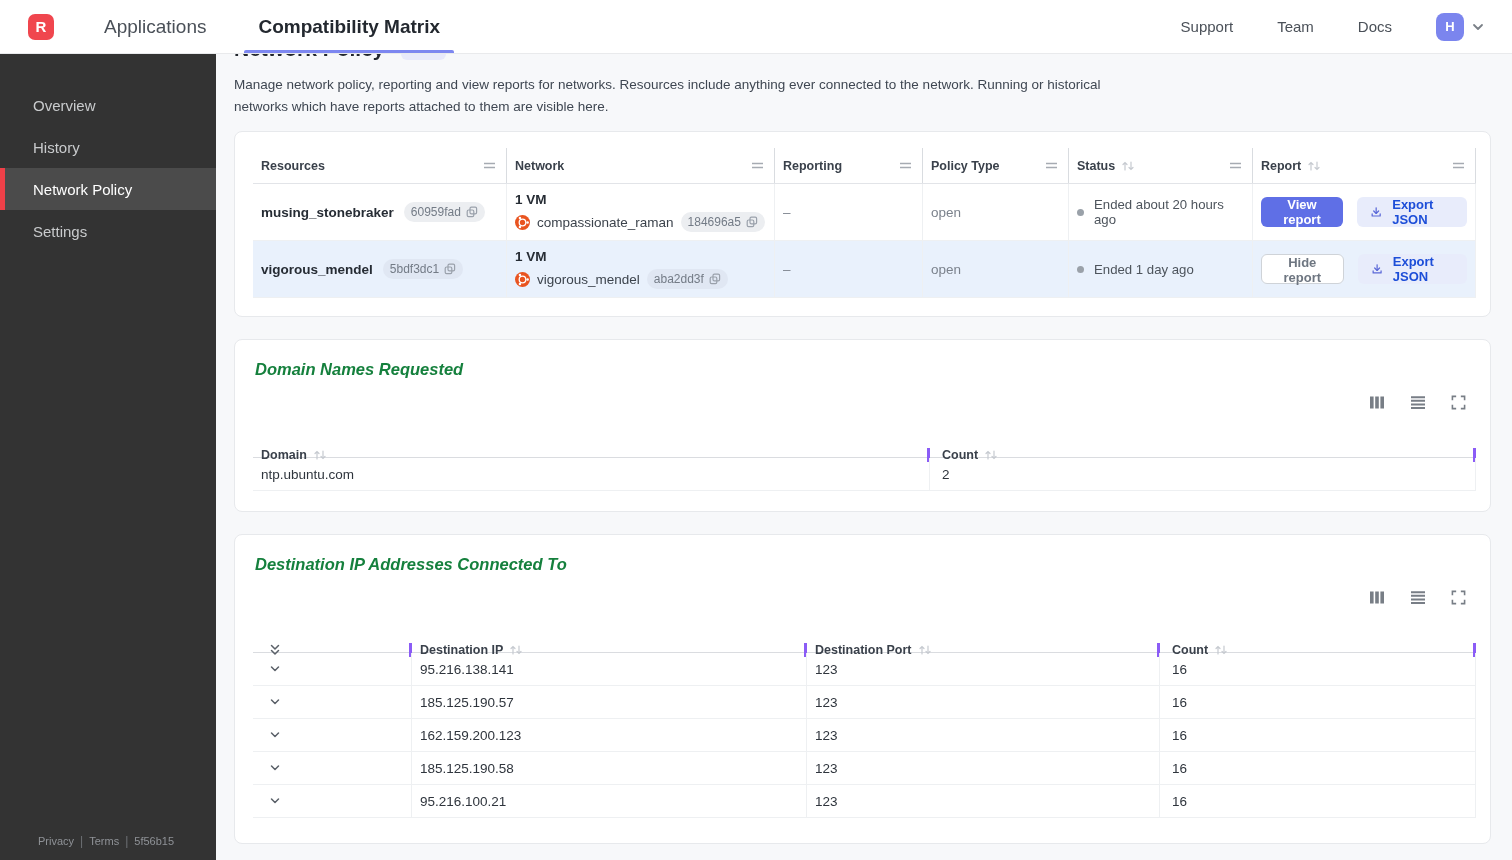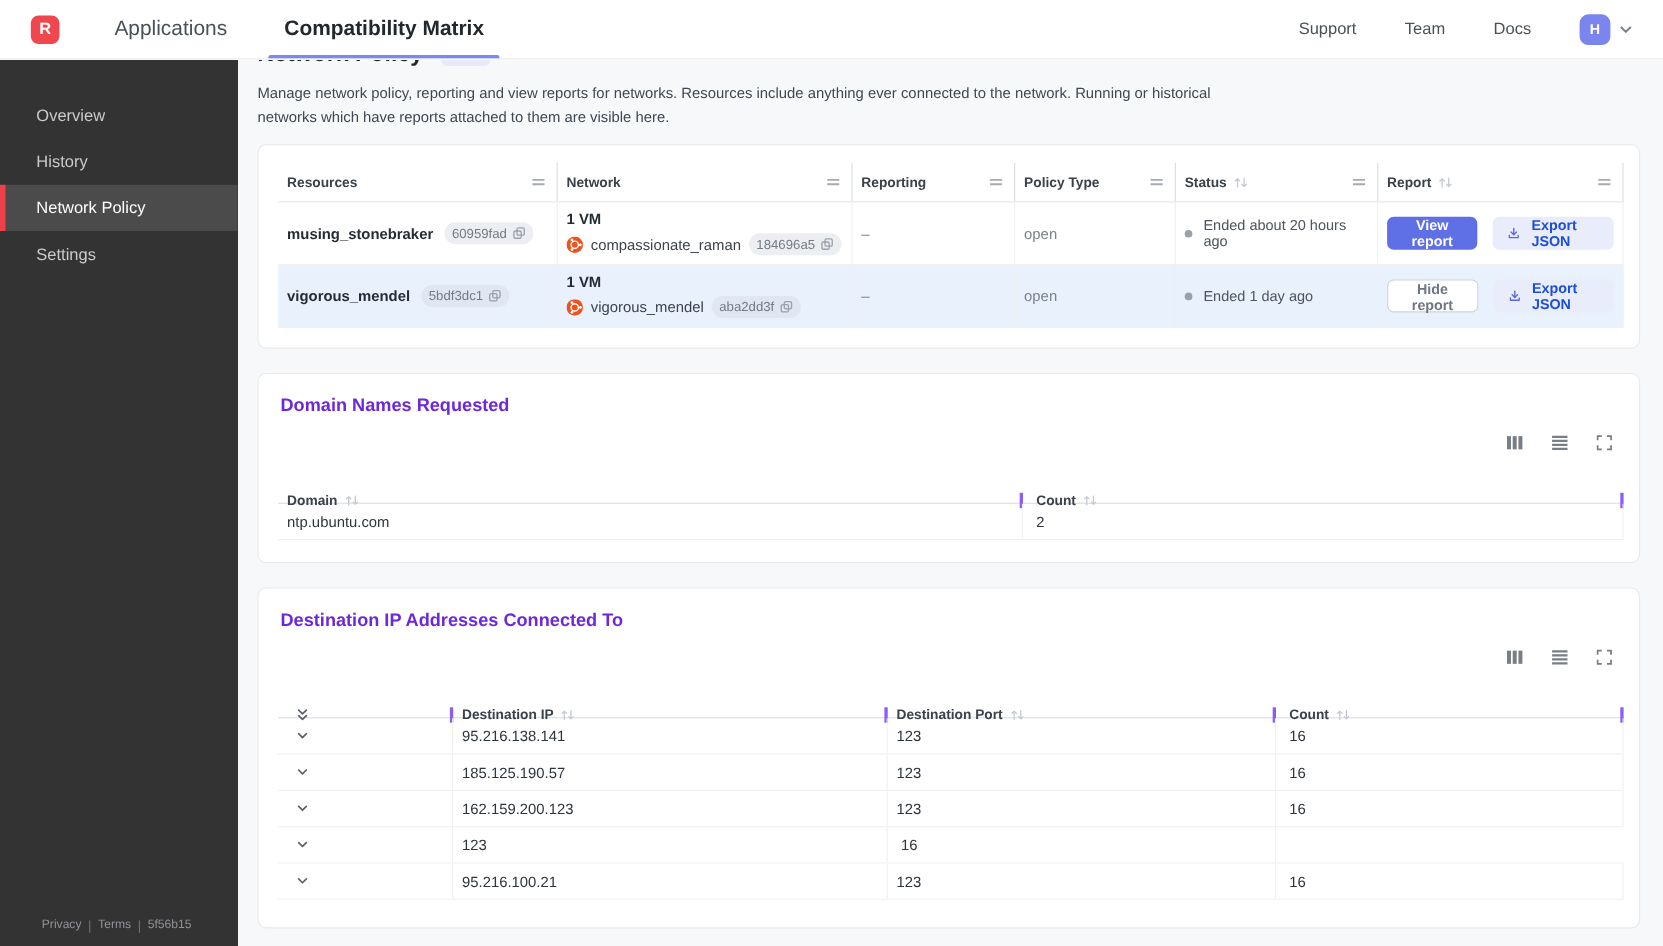--- a/index.html
+++ b/index.html
@@ -70,21 +70,21 @@
   .btn { height:30px; border-radius:6px; font-size:13px; font-weight:600; padding:0 13px;
          cursor:pointer; border:none; font-family:inherit; }
   .btn-primary { background:#5f6fe6; color:#fff; }
   .btn-outline { background:#fff; color:#6e7681; border:1px solid #cfd3d8; }
   .export-pill { display:inline-flex; align-items:center; gap:10px; height:30px; padding:0 13px;
                  background:#e8ecfb; border-radius:6px; color:#1d4ed8; font-size:13px; font-weight:600;
                  cursor:pointer; }
 
   
   .report-card { padding:20px 14px 20px 18px; }
-  .card-title { font-size:16.5px; font-weight:bold; color:#6d28d9; padding-left:2px; }
+  .card-title { font-size:16.5px; font-weight:bold; color:#15803d; padding-left:2px;font-style:italic; }
   .card-toolbar { display:flex; justify-content:flex-end; gap:21px; margin:14px 8px 0 0; }
   .tool-btn { display:flex; cursor:pointer; padding:2px; }
   .t2 { margin-top:16px; }
   .t2-head, .t2-row { display:grid; }
   .grid-dom  { grid-template-columns:677px minmax(0,1fr); }
   .grid-dest { grid-template-columns:159px 395px 353px minmax(0,1fr); }
   .t2-head { height:30px; border-bottom:1px solid #dadce0; }
   .t2-hcell { display:flex; align-items:center; gap:6px; padding:0 8px; font-size:12.5px;
               font-weight:bold; color:#3a414b; border-right:3px solid #8b5cf6;margin-top:20px; }
   .t2-row { height:33px; border-bottom:1px solid #eef0f2; }
@@ -497,20 +497,21 @@
             <div class="t2-cell">123</div>
             <div class="t2-cell pad12">16</div>
           </div>
 
           <div class="t2-row grid-dest">
             <div class="t2-cell exp-cell">
               <svg width="14" height="14" viewBox="0 0 14 14">
                 <path d="M3.5 5L7 8.5 10.5 5" stroke="#5a6068" stroke-width="1.5" fill="none" stroke-linecap="round" stroke-linejoin="round"></path>
               </svg>
             </div>
+            <div class="t2-cell">185.125.190.58</div>
             <div class="t2-cell">123</div>
             <div class="t2-cell pad12">16</div>
           </div>
 
           <div class="t2-row grid-dest">
             <div class="t2-cell exp-cell">
               <svg width="14" height="14" viewBox="0 0 14 14">
                 <path d="M3.5 5L7 8.5 10.5 5" stroke="#5a6068" stroke-width="1.5" fill="none" stroke-linecap="round" stroke-linejoin="round"></path>
               </svg>
             </div>

